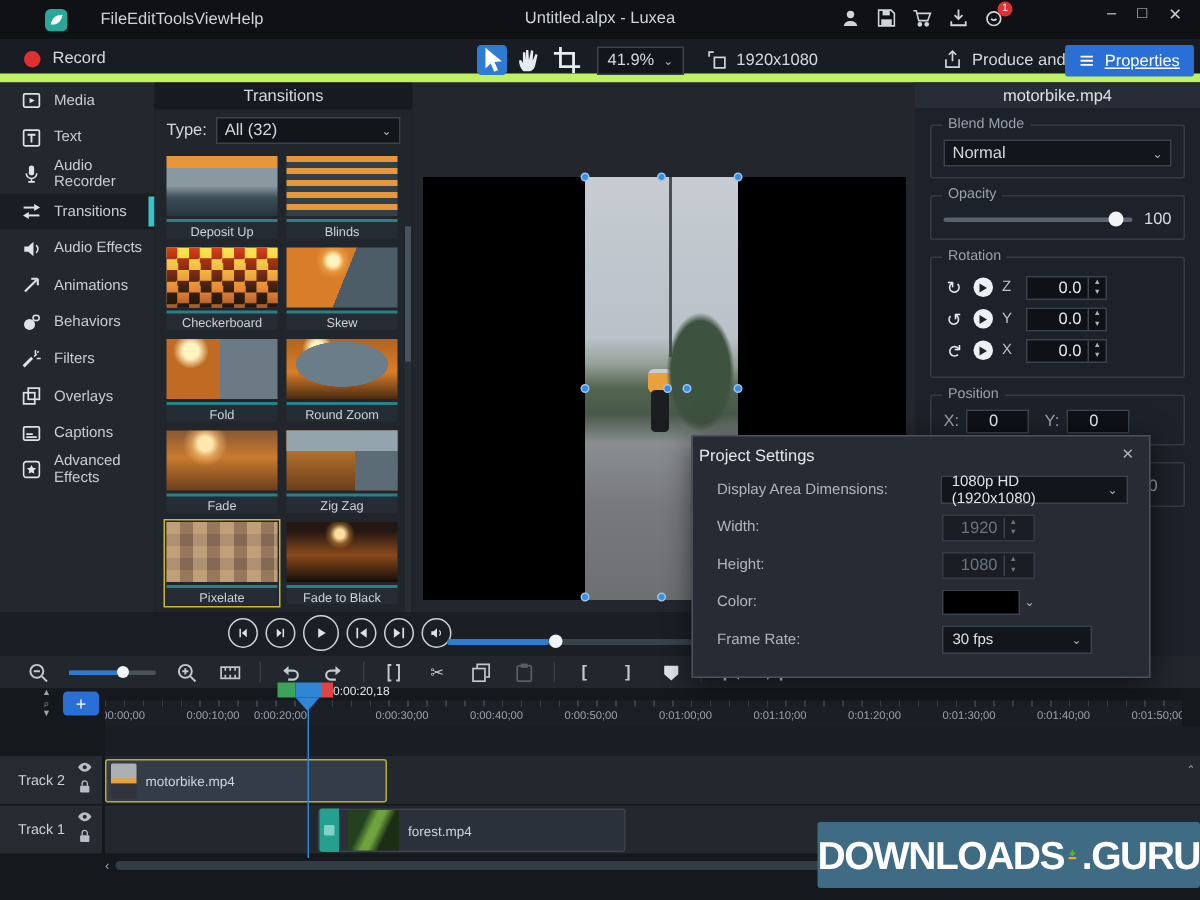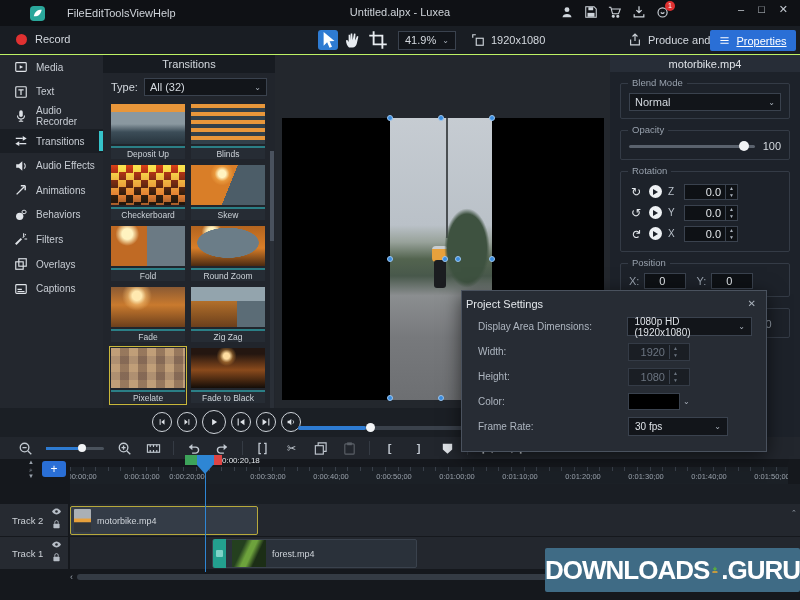--- a/index.html
+++ b/index.html
@@ -15,21 +15,21 @@
   #menu-items span { cursor:default; }
   #win-title { position:absolute; left:50%; top:6px; transform:translateX(-50%); color:#cfd4da; }
   #menubar-icons { position:absolute; right:130px; top:5px; display:flex; gap:10px; align-items:center; }
   .mb-ico { width:14px; height:14px; position:relative; }
   .badge { position:absolute; top:-4px; right:-5px; background:#e03131; color:#fff; font-size:7px;
     border-radius:50%; width:10px; height:10px; line-height:10px; text-align:center; }
   #win-controls { position:absolute; right:12px; top:3px; display:flex; gap:14px; color:#c3c9d0; font-size:11px; }
   #win-controls span { cursor:pointer; }
 
   
-  #toolbar2 { left:0; top:26px; width:800px; height:29px; background:#191d23; border-bottom:1px solid #bef264; }
+  #toolbar2 { left:0; top:26px; width:800px; height:29px; background:#191d23; border-bottom:6px solid #bef264; }
   #record-btn { position:absolute; left:16px; top:7px; display:flex; align-items:center; gap:8px; cursor:pointer; }
   #record-dot { width:11px; height:11px; border-radius:50%; background:#e03131; }
   #center-tools { position:absolute; left:318px; top:4px; display:flex; align-items:center; gap:5px; }
   .tool-btn { width:20px; height:20px; display:flex; align-items:center; justify-content:center; border-radius:3px; cursor:pointer; }
   .tool-btn.active { background:#2e7bd2; }
   #zoom-select { display:flex; align-items:center; gap:6px; background:#12151a; border:1px solid #3a424e;
     height:19px; padding:0 6px; margin-left:5px; cursor:pointer; color:#d4d9df; }
   #res-group { display:flex; align-items:center; gap:6px; margin-left:10px; }
   #produce-share { position:absolute; left:628px; top:7px; display:flex; align-items:center; gap:6px; cursor:pointer; }
   #properties-btn { position:absolute; left:710px; top:4px; width:86px; height:21px; background:#2a6fd6; border-radius:2px;
@@ -362,20 +362,27 @@
           </svg></span>
         <span>Overlays</span>
       </div>
       <div class="sb-item">
         <span class="sb-ico"><svg viewBox="0 0 16 16" width="100%" height="100%" fill="none" stroke="#dfe3e8" stroke-width="1.3">
             <rect x="2" y="3" width="12" height="10" rx="1"></rect>
             <path d="M4 8.5 h5 M4 10.8 h8"></path>
           </svg></span>
         <span>Captions</span>
       </div>
+      <div class="sb-item">
+        <span class="sb-ico"><svg viewBox="0 0 16 16" width="100%" height="100%" fill="none" stroke="#dfe3e8" stroke-width="1.2">
+            <rect x="2" y="2" width="12" height="12" rx="2"></rect>
+            <path d="M8 4.5 l1.1 2.2 2.4 .35 -1.75 1.7 .4 2.4 -2.15 -1.15 -2.15 1.15 .4 -2.4 L4.5 7.05 6.9 6.7 Z" fill="#dfe3e8" stroke="none"></path>
+          </svg></span>
+        <span>Advanced Effects</span>
+      </div>
     </div>
 
   <div id="trans-panel" class="abs">
     <div id="trans-header">Transitions</div>
     <div id="trans-type-row">
       <span>Type:</span>
       <div id="trans-type-select">
         <span>All (32)</span>
         <span class="chev">⌄</span>
       </div>

